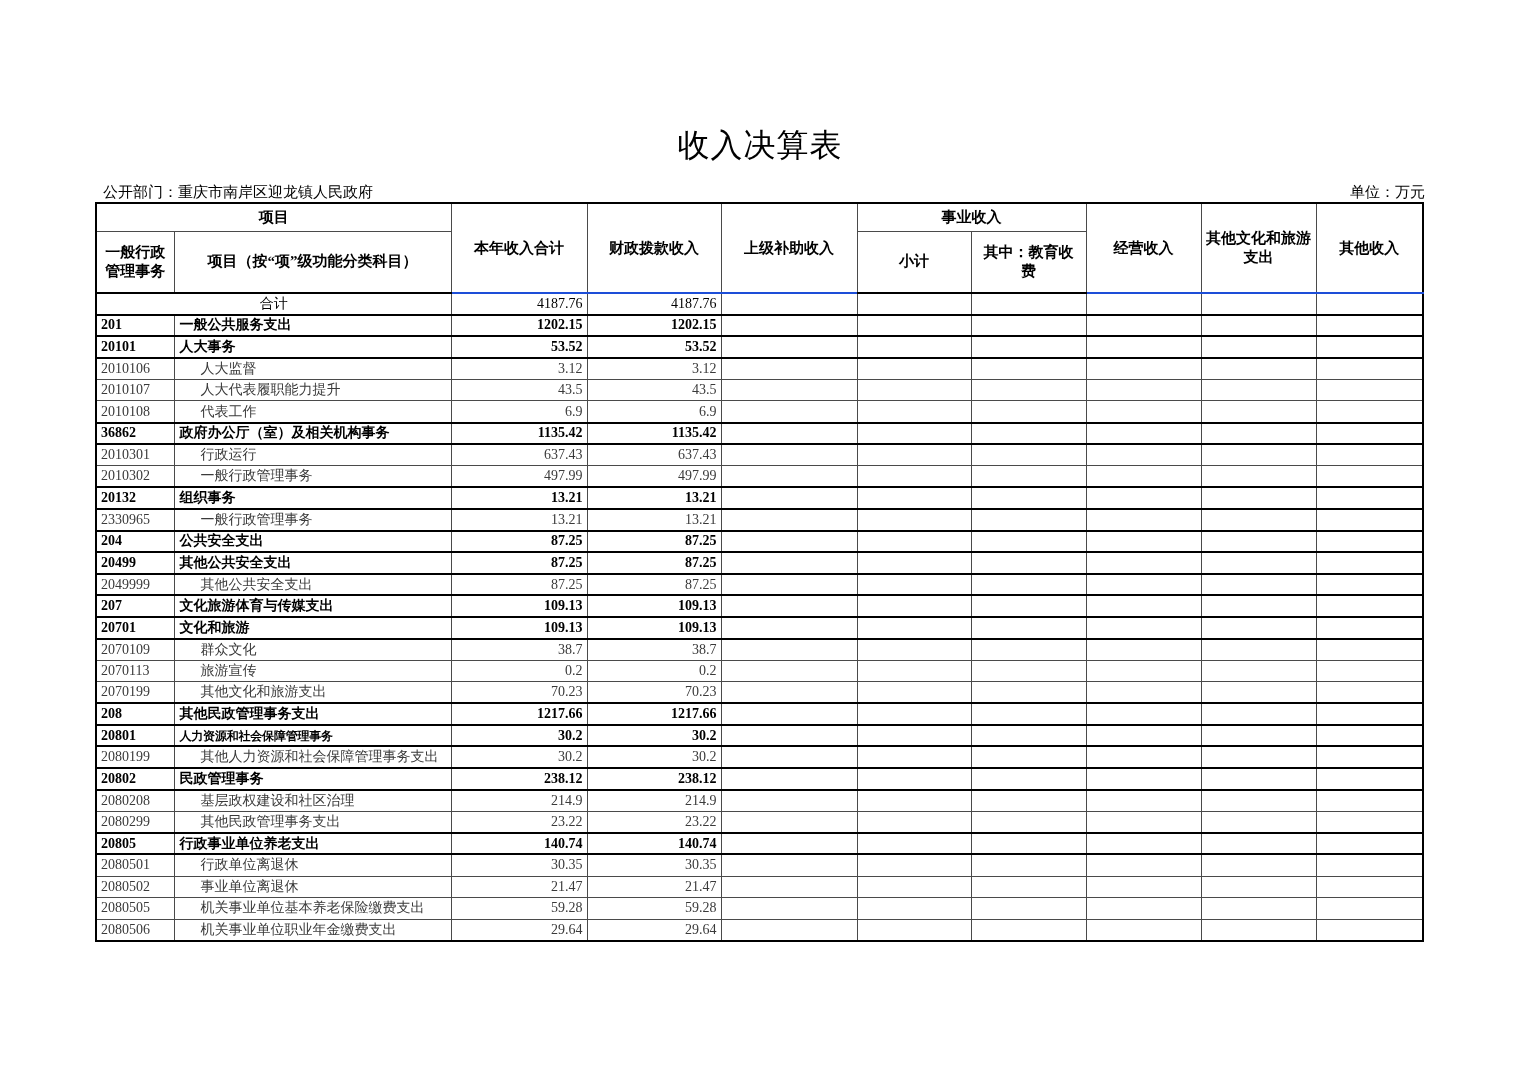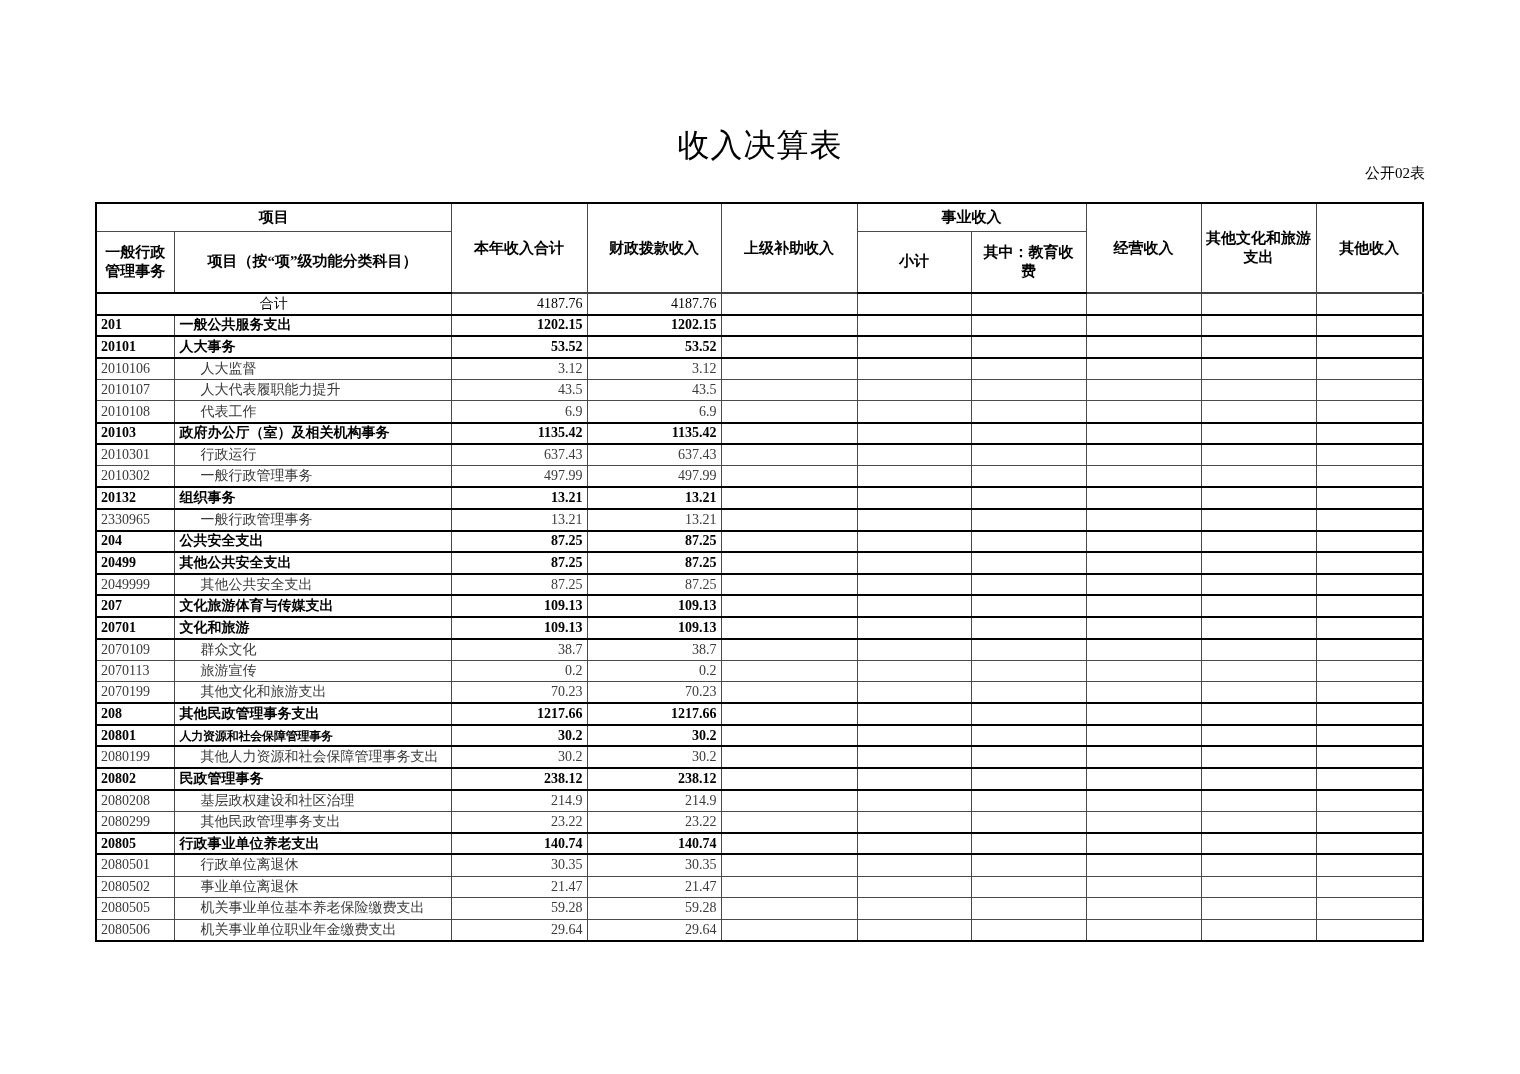--- a/index.html
+++ b/index.html
@@ -74,32 +74,35 @@
 
   tr.r-bold td, tr.r-bold-small td {
     font-weight: 700;
     color: #000;
     border-top: 2px solid #000;
     border-bottom: 2px solid #000;
   }
   tr.r-bold td.item, tr.r-bold-small td.item { padding-left: 5px; }
   tr.r-bold-small td.item { font-size: 12px; letter-spacing: -0.2px; margin-top: 32px; }
 
-  tr.r-total td { border-top: 2px solid #404040; }
+  tr.r-total td { border-top: 2px solid #1d4ed8; }
   tr.r-total td.total-label { text-align: center; }
 </style>
 </head>
 <body>
 
 <div class="sheet">
 
   <div class="doc-title">收入决算表</div>
 
-  <div class="meta-code">公开02表</div>
-
+
+  <div class="meta-row">
+    <span class="dept">公开部门：重庆市南岸区迎龙镇人民政府</span>
+    <span class="unit">单位：万元</span>
+  </div>
 
   <table class="revenue">
     <colgroup>
       <col style="width:78px">
         <col style="width:277px">
         <col style="width:136px">
         <col style="width:134px">
         <col style="width:136px">
         <col style="width:114px">
         <col style="width:115px">
@@ -191,21 +194,21 @@
           <td class="num">6.9</td>
           <td class="num">6.9</td>
           <td class="num"></td>
           <td class="num"></td>
           <td class="num"></td>
           <td class="num"></td>
           <td class="num"></td>
           <td class="num"></td>
         </tr>
         <tr class="r-bold">
-          <td class="code">20103</td>
+          <td class="code">36862</td>
           <td class="item">政府办公厅（室）及相关机构事务</td>
           <td class="num">1135.42</td>
           <td class="num">1135.42</td>
           <td class="num"></td>
           <td class="num"></td>
           <td class="num"></td>
           <td class="num"></td>
           <td class="num"></td>
           <td class="num"></td>
         </tr>

